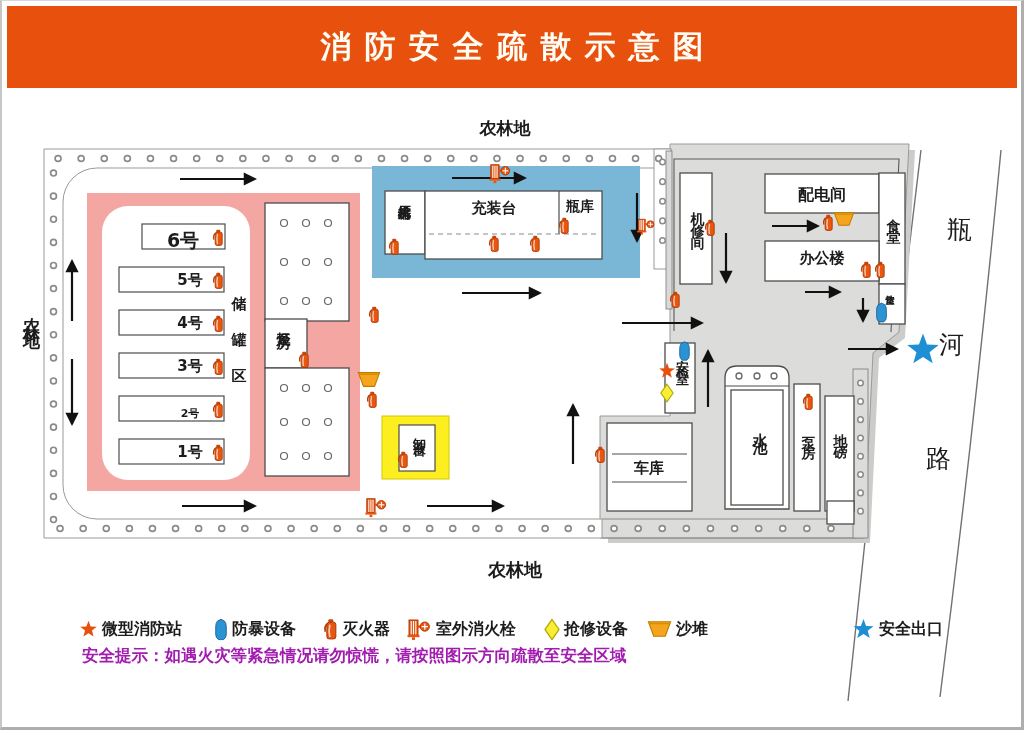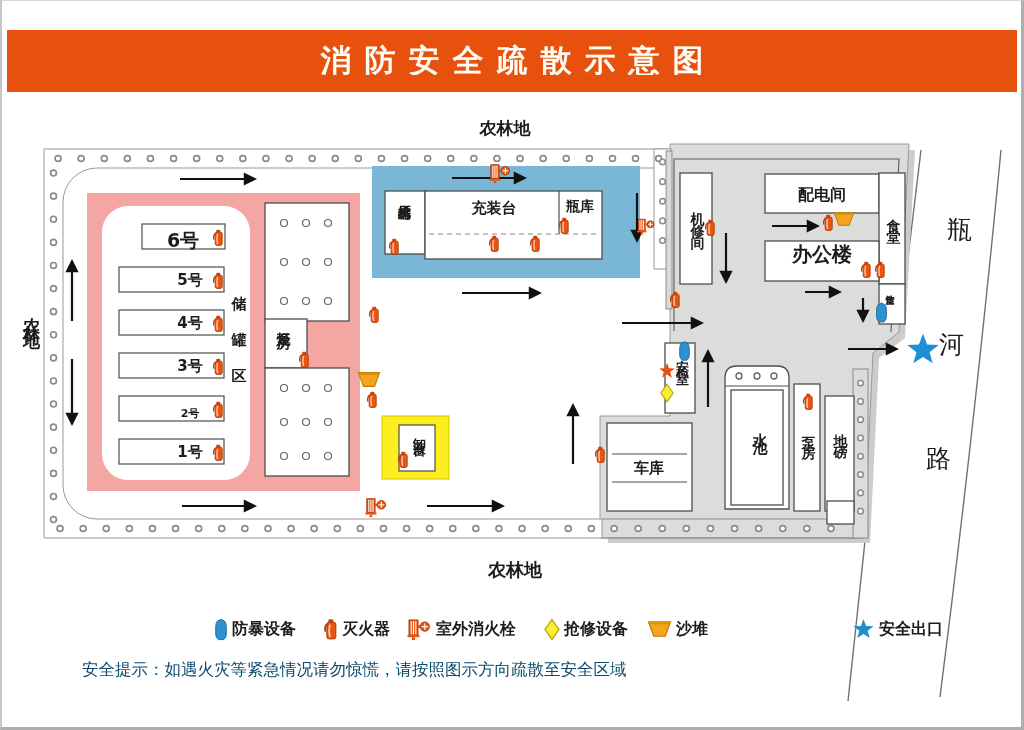--- a/index.html
+++ b/index.html
@@ -1,30 +1,30 @@
 <!DOCTYPE html>
 <html><head>
 <meta charset="utf-8">
 <style>
   html,body{margin:0;padding:0;background:#fff;}
   #stage{position:relative;width:1024px;height:730px;background:#fff;overflow:hidden;
          border-left:2px solid #c6c6c6;border-right:3px solid #aeaeae;border-bottom:3px solid #aeaeae;border-top:1px solid #d8d8d8;
          box-sizing:border-box;font-family:"DejaVu Sans","Liberation Sans",sans-serif;}
-  .hdr{position:absolute;left:5px;top:5px;width:1010px;height:62px;background:#e8500e;
-       display:flex;align-items:center;justify-content:center;margin-top:24px;}
+  .hdr{position:absolute;left:5px;top:5px;width:1010px;height:82px;background:#e8500e;
+       display:flex;align-items:center;justify-content:center;}
   .hdr-title{color:#fffdf4;font-size:31px;font-weight:bold;letter-spacing:13px;text-indent:13px;}
   .hdr-line{position:absolute;left:5px;top:74px;width:1010px;height:5px;background:#e8500e;}
   svg{position:absolute;left:0;top:0;}
   .lbl{position:absolute;color:#1c1c1c;font-weight:600;white-space:nowrap;transform:translateX(-50%);text-align:center;}
   .lbl.nm{transform:none;}
   .v{writing-mode:vertical-rl;text-orientation:upright;transform:none;}
   .legend-item{position:absolute;top:612px;height:32px;display:flex;align-items:center;gap:4px;}
   .legend-item svg{position:static;flex:none;}
   .legend-label{font-size:16px;font-weight:600;color:#1c1c1c;white-space:nowrap;}
-  .tip{position:absolute;left:80px;top:658px;font-size:16.5px;font-weight:400;color:#0c4a6e;}
+  .tip{position:absolute;left:80px;top:644px;font-size:16.5px;font-weight:700;color:#a21caf;}
   .wm{position:absolute;left:26px;top:684px;font-size:27px;font-weight:bold;font-style:italic;
       color:rgba(238,238,238,0.85);-webkit-text-stroke:1px #c9c9c9;letter-spacing:1px;}
   .badge{position:absolute;left:763px;top:688px;width:249px;height:27px;background:#9d9d9d;border-radius:4px;
          display:flex;align-items:center;justify-content:center;color:#f7f7f7;font-size:16.5px;}
 </style>
 </head>
 <body>
 
 <div id="stage">
 
@@ -242,32 +242,38 @@
   <div class="lbl v nm" style="left:273px;top:320px;font-size:14px;letter-spacing:1px">烃泵房</div>
 
   <div class="lbl v nm" style="left:393px;top:194px;font-size:13px">压缩机房</div>
   <div class="lbl" style="left:492px;top:198px;font-size:15px">充装台</div>
   <div class="lbl" style="left:578px;top:197px;font-size:14px">瓶库</div>
   <div class="lbl v nm" style="left:408px;top:427px;font-size:13px;letter-spacing:2px">卸液台</div>
 
   <div class="lbl v nm" style="left:687px;top:200px;font-size:14px;letter-spacing:12px">机修间</div>
   <div class="lbl" style="left:820px;top:184px;font-size:16px">配电间</div>
   <div class="lbl v nm" style="left:883px;top:207px;font-size:14px;letter-spacing:10px">食堂</div>
-  <div class="lbl" style="left:820px;top:240px;font-size:20px">办公楼</div>
+  <div class="lbl" style="left:820px;top:248px;font-size:15px">办公楼</div>
   <div class="lbl v nm" style="left:881px;top:287px;font-size:9px">传达室</div>
   <div class="lbl v nm" style="left:671px;top:348px;font-size:13px;letter-spacing:6px">安检室</div>
   <div class="lbl" style="left:647px;top:458px;font-size:15px">车库</div>
   <div class="lbl v nm" style="left:748px;top:420px;font-size:15px;letter-spacing:7px">水池</div>
   <div class="lbl v nm" style="left:798px;top:424px;font-size:14px;letter-spacing:8px">泵房</div>
   <div class="lbl v nm" style="left:830px;top:422px;font-size:14px;letter-spacing:9px">地磅</div>
 
   <div class="lbl nm" style="left:945px;top:212px;font-size:25px;font-weight:500">瓶</div>
   <div class="lbl nm" style="left:937px;top:327px;font-size:25px;font-weight:500">河</div>
   <div class="lbl nm" style="left:924px;top:441px;font-size:25px;font-weight:500">路</div>
 
+  <div class="legend-item" style="left:77px">
+    <svg width="19" height="19" viewBox="0 0 24 24">
+        <use href="#sym-star" fill="#e8500e"></use>
+      </svg>
+    <span class="legend-label">微型消防站</span>
+  </div>
   <div class="legend-item" style="left:212px">
     <svg width="14" height="23" viewBox="0 0 14 22">
         <use href="#sym-blue"></use>
       </svg>
     <span class="legend-label">防暴设备</span>
   </div>
   <div class="legend-item" style="left:321px">
     <svg width="15" height="22" viewBox="0 0 14 20">
         <use href="#sym-ext"></use>
       </svg>

